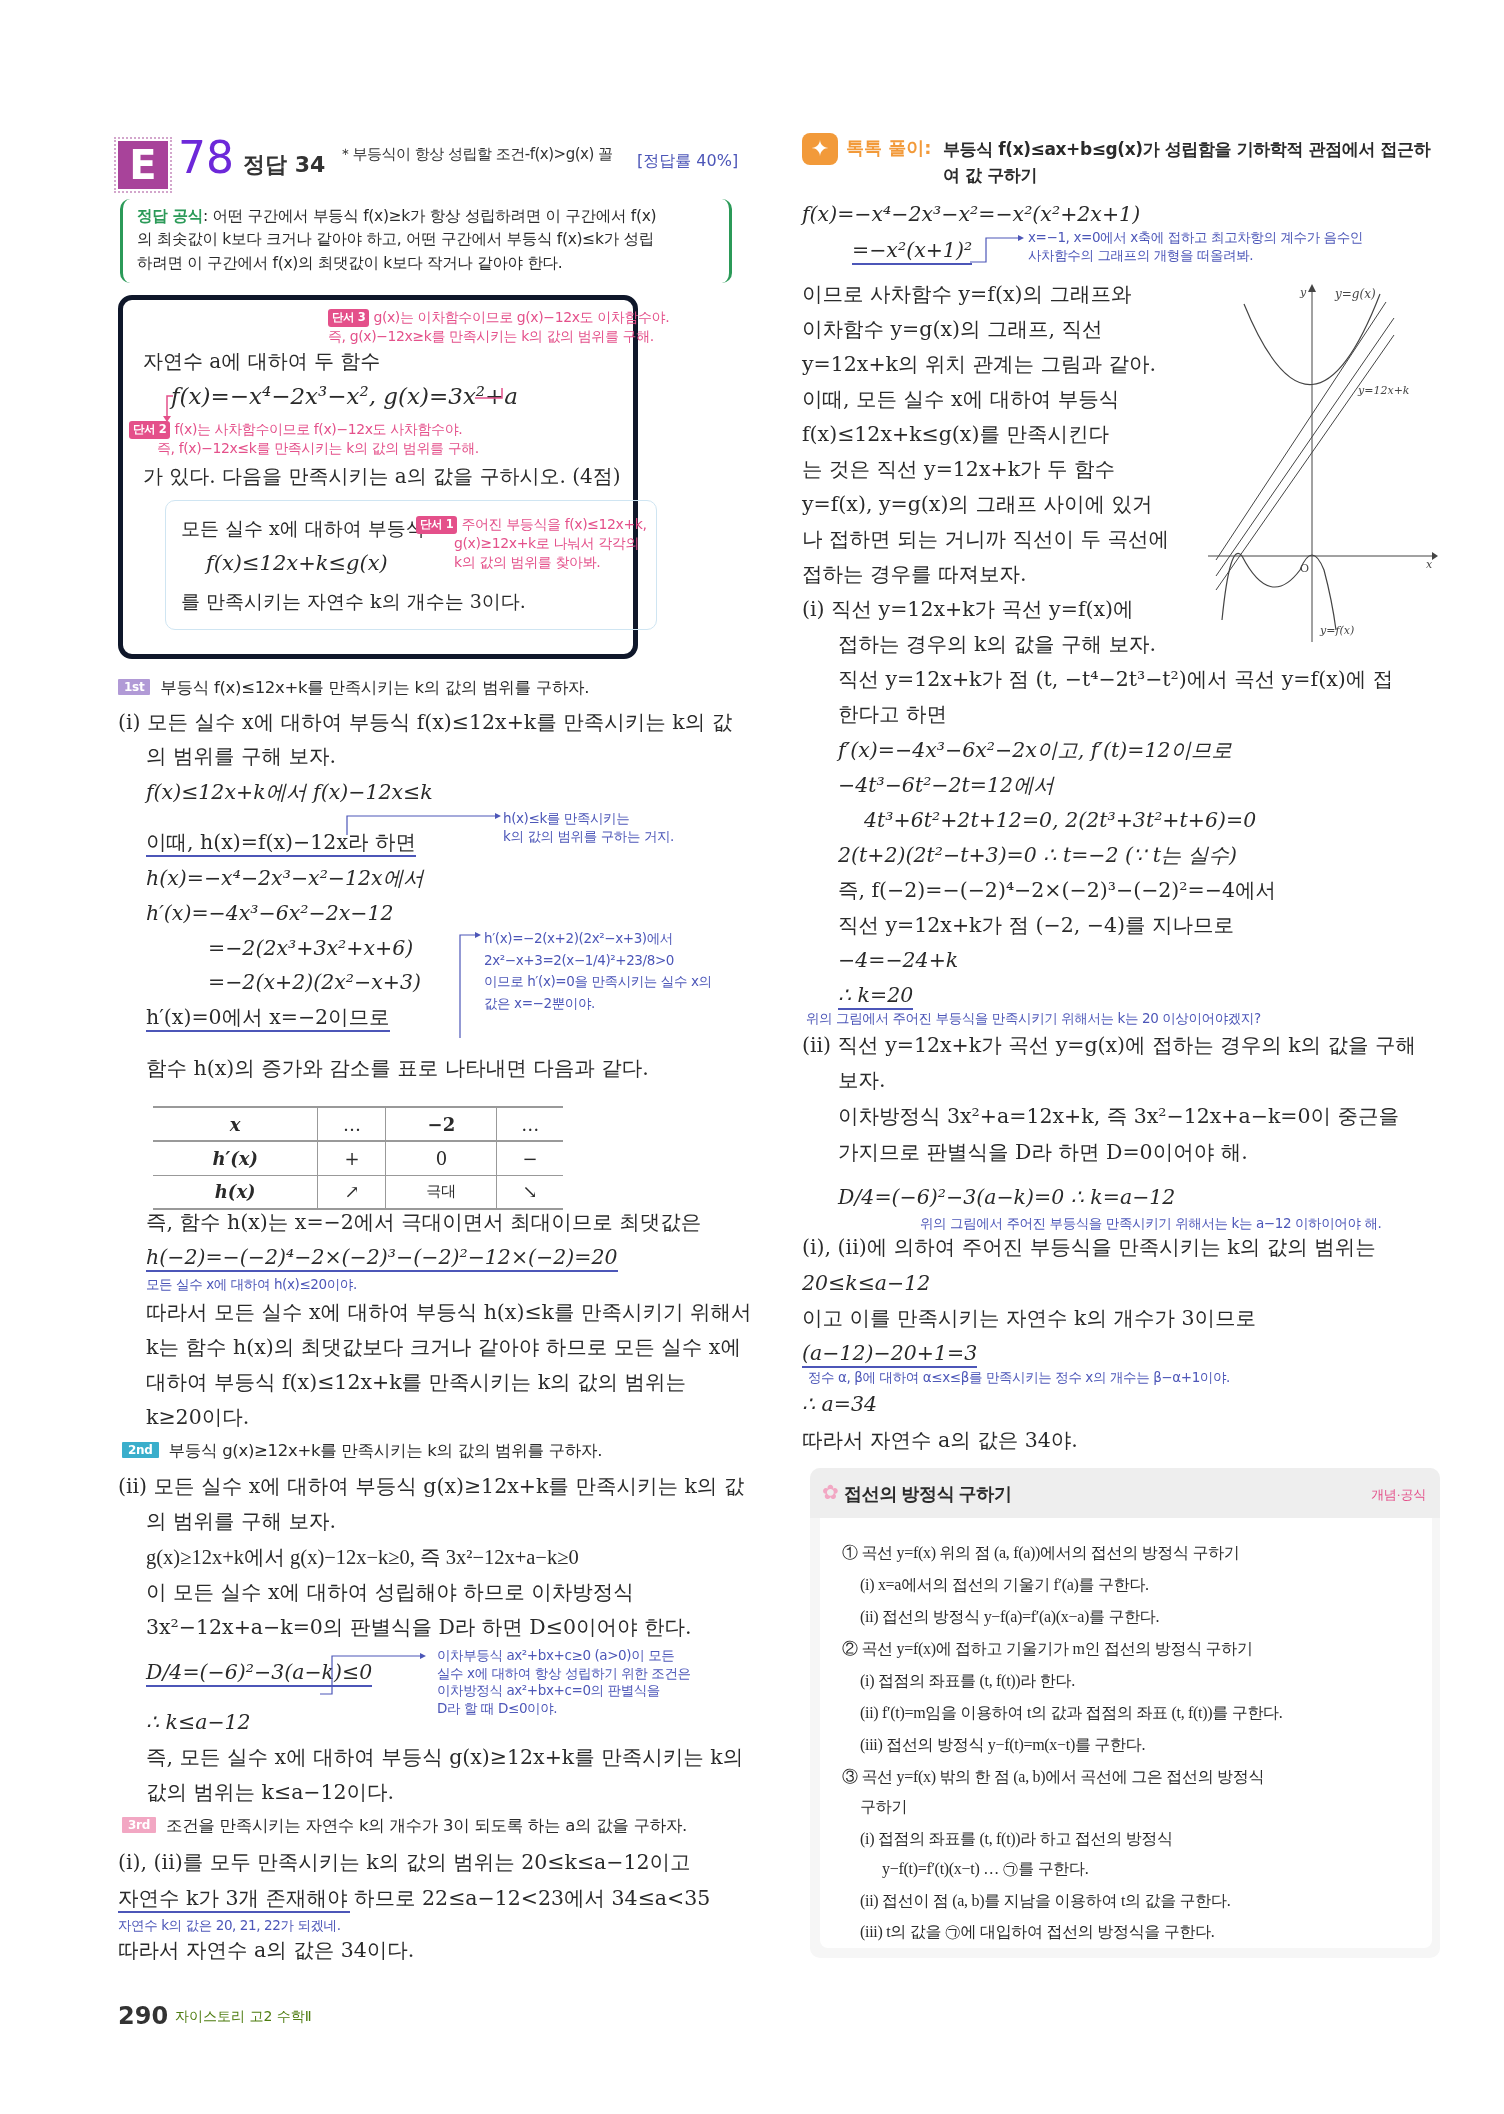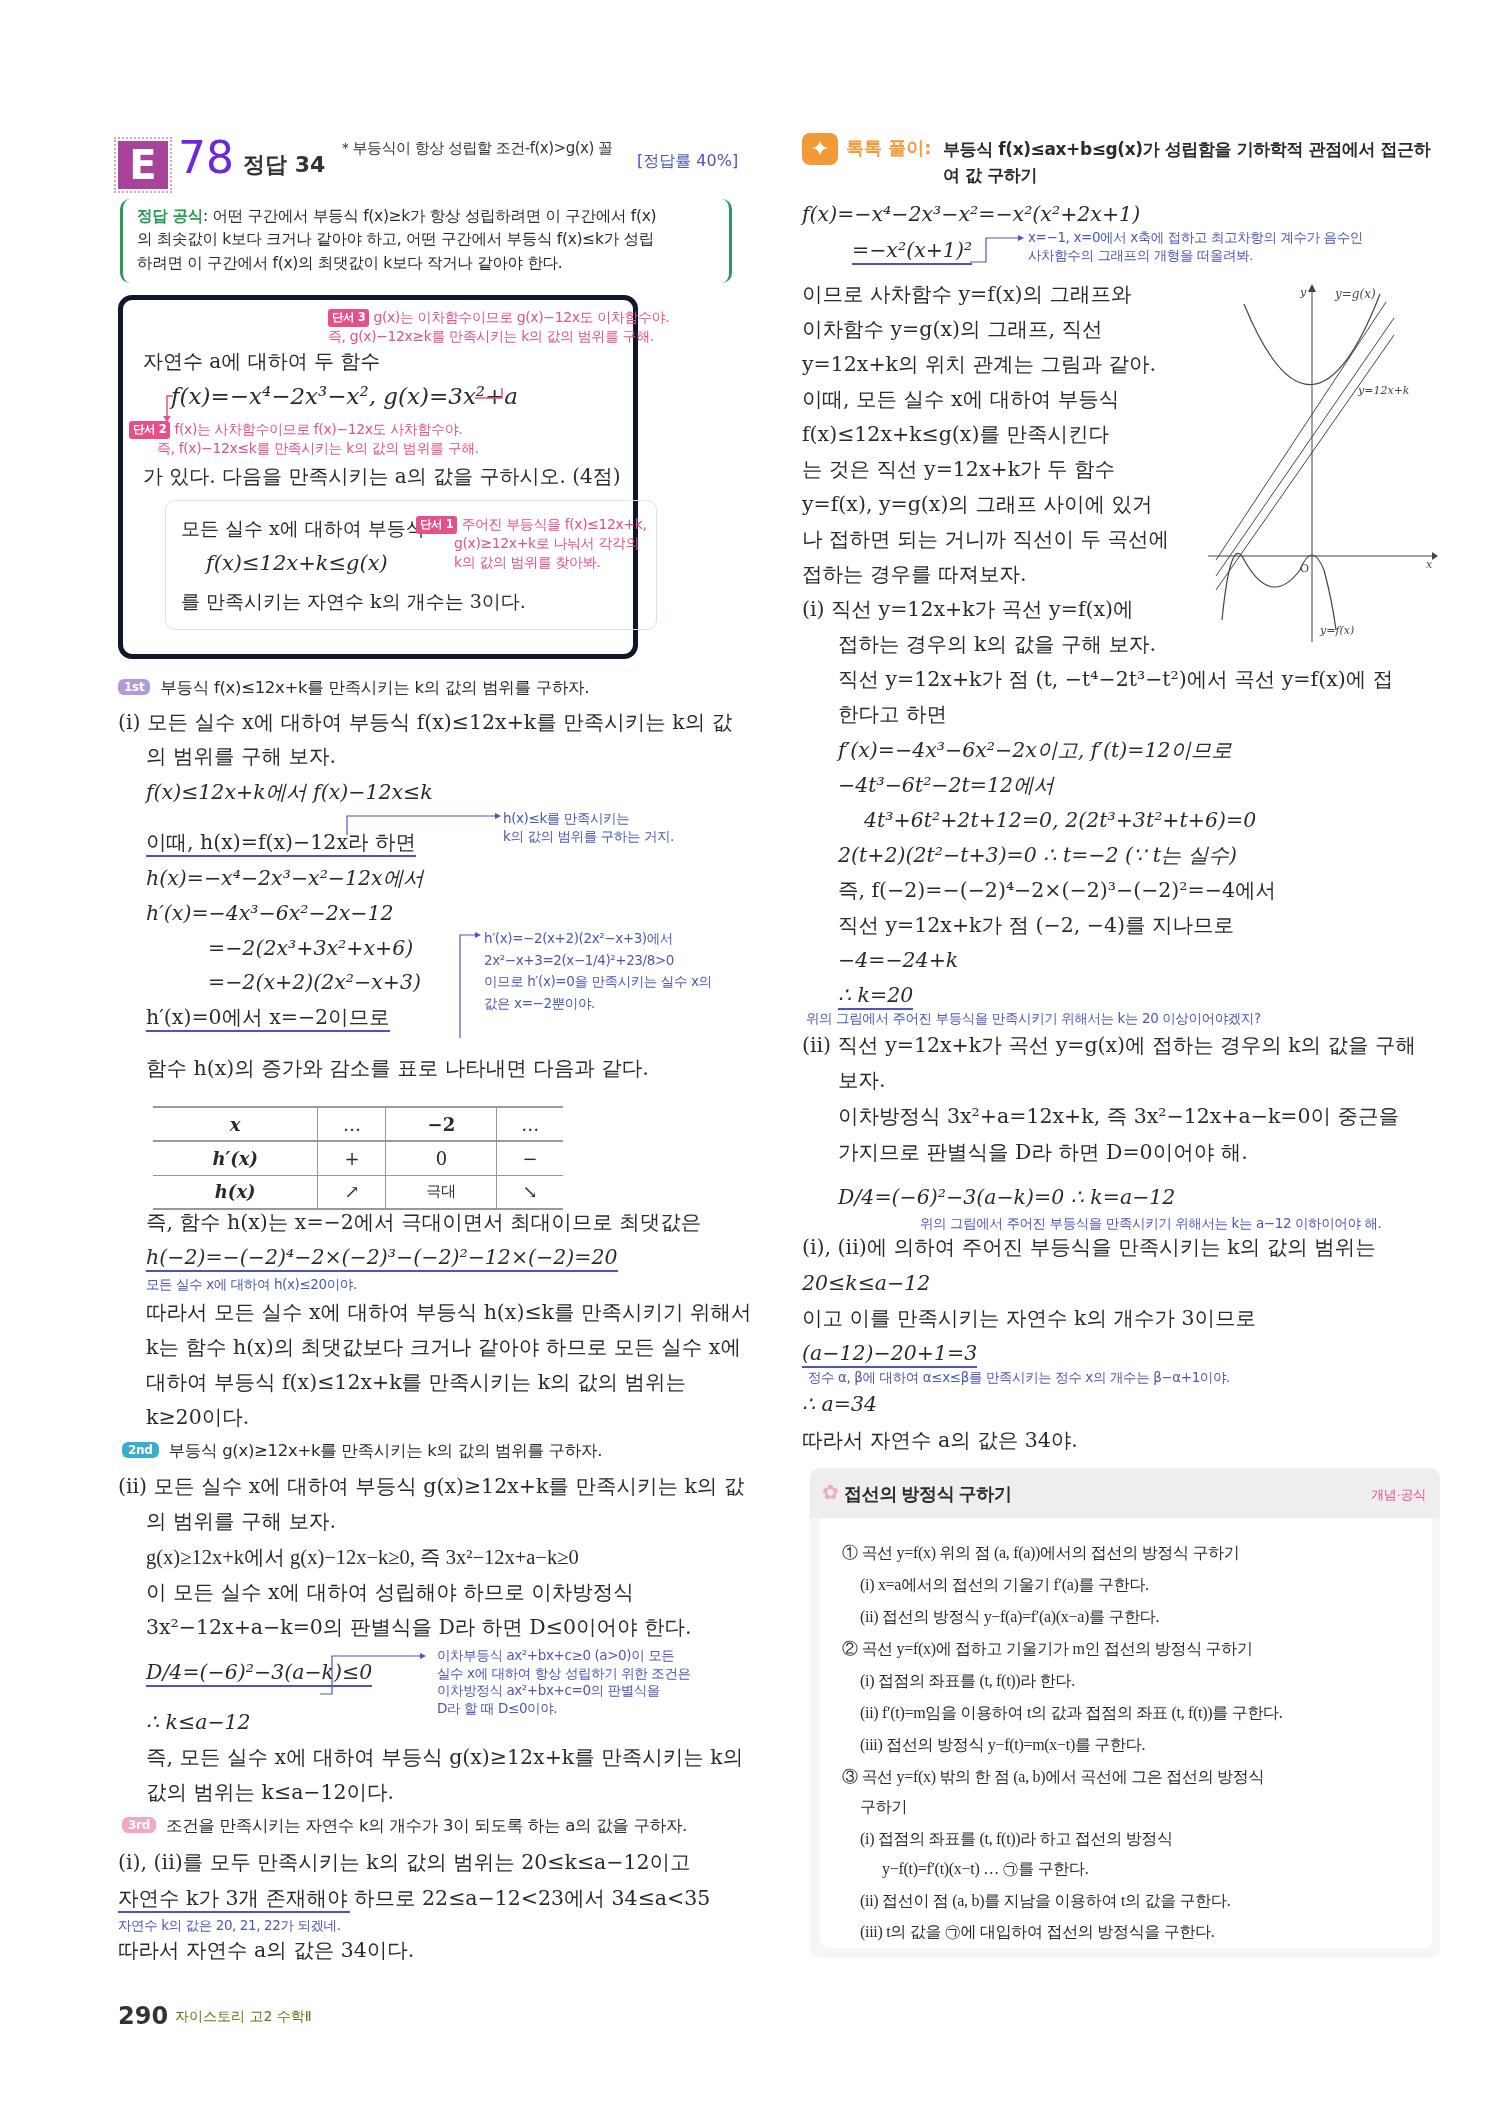--- a/index.html
+++ b/index.html
@@ -8,31 +8,31 @@
   .abs { position: absolute; white-space: nowrap; }
   .ln { font-size: 20.5px; line-height: 1.2; }
   .note { font-family: "DejaVu Sans", "Liberation Sans", sans-serif; font-size: 13.5px; color: #4c56b8; line-height: 1.3; letter-spacing: -0.4px; }
   .pnote { font-family: "DejaVu Sans", "Liberation Sans", sans-serif; font-size: 14px; color: #e4508a; line-height: 1.35; letter-spacing: -0.4px; }
   .ul { border-bottom: 2px solid #4c56b8; padding-bottom: 1px; }
 
   
   .ebadge { position: absolute; left: 118px; top: 141px; width: 50px; height: 48px; background: #a8439a; color: #fff; font-family: "DejaVu Sans", sans-serif; font-weight: bold; font-size: 40px; line-height: 48px; text-align: center; outline: 2px dotted #d3a6cc; outline-offset: 2px; }
   .qnum { position: absolute; left: 178px; top: 132px; font-family: "DejaVu Sans", sans-serif; font-size: 44px; color: #6d28d9; }
   .answer { position: absolute; left: 243px; top: 150px; font-size: 22px; font-weight: bold; font-family: "DejaVu Sans", sans-serif; color: #333; }
-  .topic { position: absolute; left: 338px; top: 139px; font-size: 15px; font-family: "DejaVu Sans", sans-serif; color: #333; letter-spacing: -0.5px; }
+  .topic { position: absolute; left: 338px; top: 145px; font-size: 15px; font-family: "DejaVu Sans", sans-serif; color: #333; letter-spacing: -0.5px; }
   .rate { position: absolute; left: 637px; top: 151px; font-size: 16px; font-family: "DejaVu Sans", sans-serif; color: #4c56b8; }
 
   .formula-box { position: absolute; left: 120px; top: 199px; width: 612px; height: 84px; padding: 6px 14px; border-left: 3px solid #2b9a58; border-right: 3px solid #2b9a58; border-radius: 10px; font-family: "DejaVu Sans", sans-serif; font-size: 15.5px; line-height: 1.5; letter-spacing: -0.3px; }
   .formula-box .lab { color: #2b9a58; font-weight: bold; }
 
   .problem { position: absolute; left: 118px; top: 295px; width: 520px; height: 364px; border: 5px solid #0f172a; border-radius: 14px; background: #fff; }
   .inner-box { position: absolute; left: 42px; top: 200px; width: 492px; height: 130px; border: 1.5px solid #cfe5f2; border-radius: 10px; }
   .tag { display: inline-block; background: #e4508a; color: #fff; font-family: "DejaVu Sans", sans-serif; font-weight: bold; font-size: 11.5px; padding: 1px 4px; border-radius: 3px; margin-right: 4px; vertical-align: 1px; }
 
-  .step { display: inline-block; color: #fff; font-family: "DejaVu Sans", sans-serif; font-weight: bold; font-size: 12px; padding: 1px 6px; border-radius: 6px; margin-right: 10px; vertical-align: 2px; }
+  .step { display: inline-block; color: #fff; font-family: "DejaVu Sans", sans-serif; font-weight: bold; font-size: 12px; padding: 1px 6px; border-radius: 1px; margin-right: 10px; vertical-align: 2px; }
   .step-head { font-family: "DejaVu Sans", sans-serif; font-size: 16.5px; letter-spacing: -0.3px; }
 
   table.vt { position: absolute; left: 153px; top: 1106px; border-collapse: collapse; width: 410px; font-size: 18px; }
   table.vt td { height: 34px; text-align: center; border-left: 1px solid #999; }
   table.vt td:first-child { border-left: none; font-weight: bold; font-style: italic; }
   table.vt tr { border-bottom: 1px solid #999; }
   table.vt tr:first-child { border-top: 2px solid #999; border-bottom: 2px solid #999; }
   table.vt tr:last-child { border-bottom: 2px solid #999; }
 
   .tt-icon { position: absolute; left: 802px; top: 133px; width: 36px; height: 32px; background: #f29a3a; border-radius: 8px; color: #fff; font-size: 22px; text-align: center; line-height: 32px; }

